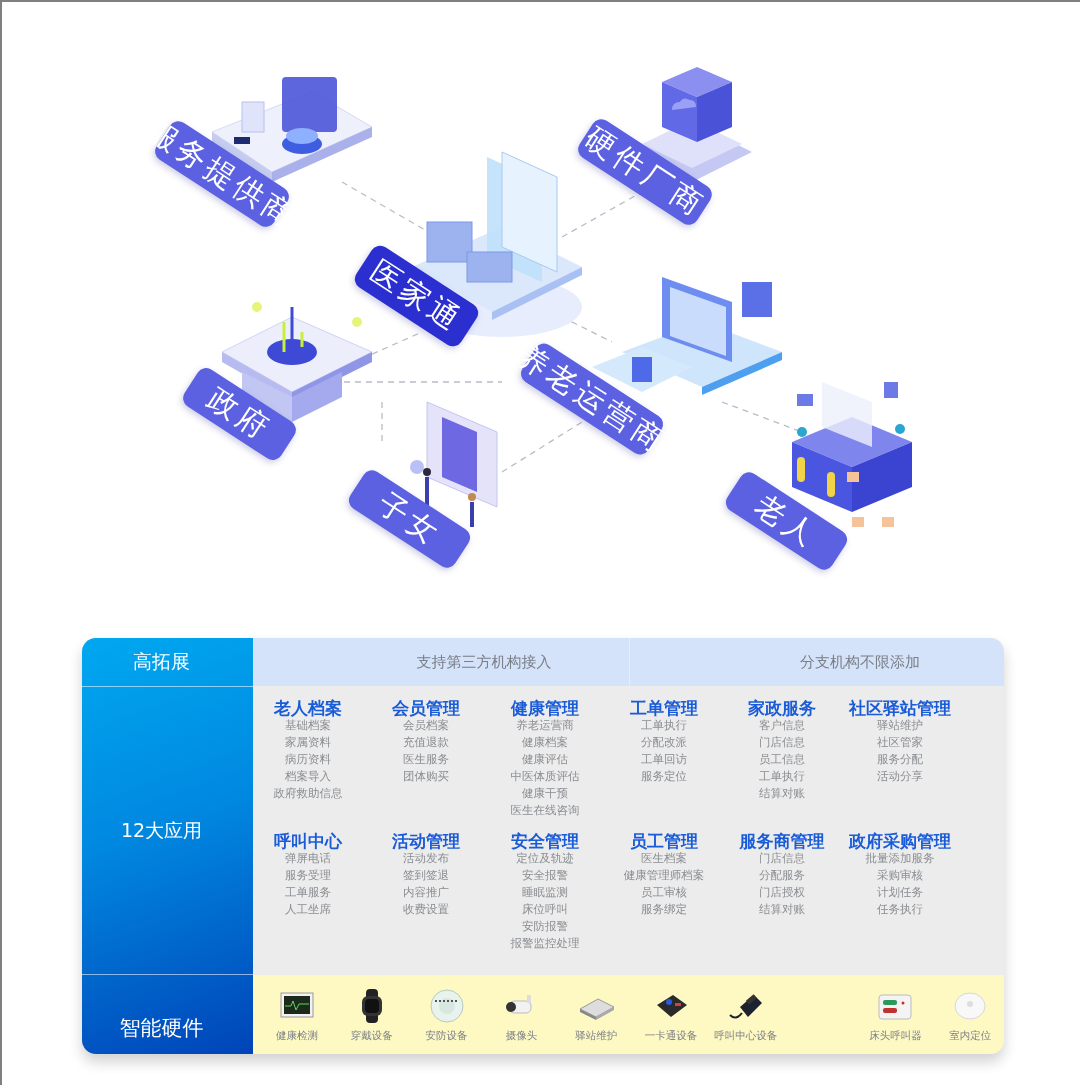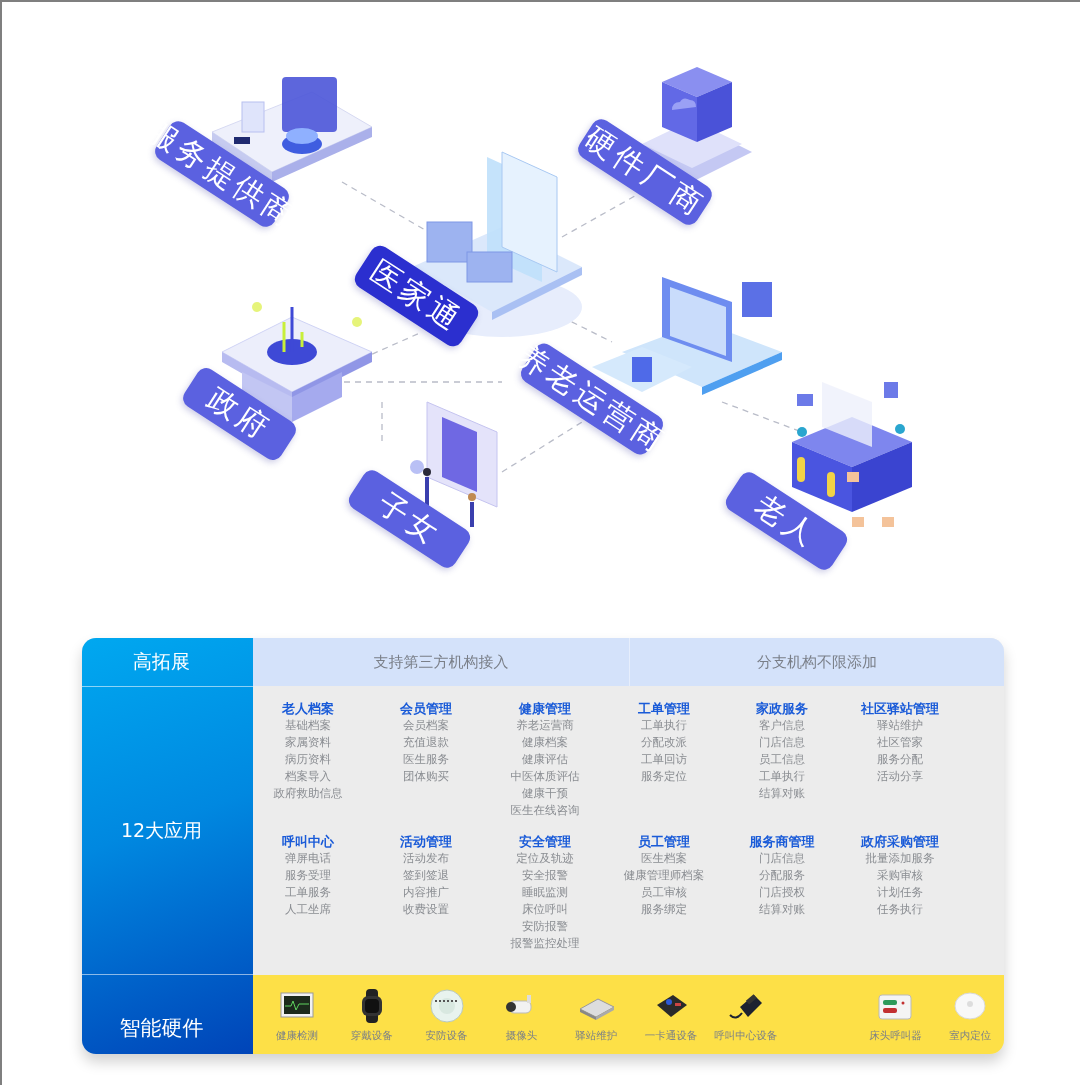--- a/index.html
+++ b/index.html
@@ -44,33 +44,33 @@
   .left-cell.c1 { top:0; height:48px; font-size:19px; }
   .left-cell.c2 { top:49px; height:287px; }
   .left-cell.c3 { top:350px; height:79px; font-size:21px; }
   .hsep { position:absolute; left:0; width:171px; height:1px; background:rgba(255,255,255,0.55); }
   .row-ext {
     position:absolute; left:171px; top:0; width:751px; height:48px;
     background:#d4e2fa;
   }
   .ext-cell {
     position:absolute; top:0; height:48px; display:flex; align-items:center; justify-content:center;
-    color:#7a7f88; font-size:15px;
+    color:#7a7f88; font-size:15px;margin-left:43px;
   }
   .ext-cell.a { left:0; width:376px; }
   .ext-cell.b { left:377px; width:374px; }
   .ext-divider { position:absolute; left:376px; top:0; width:1px; height:48px; background:#e6eefc; }
   .apps {
     position:absolute; left:171px; top:49px; width:751px; height:287px; background:#ececec;
   }
   .app-group { position:absolute; width:118px; text-align:center; }
-  .app-title { color:#1a5bd8; font-size:13px; font-weight:bold; height:17px; line-height:17px; }
+  .app-title { color:#1a5bd8; font-size:17px; font-weight:bold; height:17px; line-height:17px; }
   .app-item { color:#8a8d92; font-size:11.5px; height:17px; line-height:17px; white-space:nowrap; }
   .hw {
-    position:absolute; left:171px; top:337px; width:751px; height:101px; background:#fde047;
+    position:absolute; left:171px; top:337px; width:751px; height:101px; background:#fef9c3;
   }
   .hw-item { position:absolute; top:0; width:64px; height:79px; text-align:center; }
   .hw-icon { position:absolute; left:12px; top:14px; width:40px; height:34px; }
   .hw-label { position:absolute; left:-10px; right:-10px; top:54px; font-size:10.5px; color:#7a7f88; white-space:nowrap; }
 </style>
 </head>
 <body>
 
 <div class="diagram">
   <svg class="lines" width="1080" height="600">

